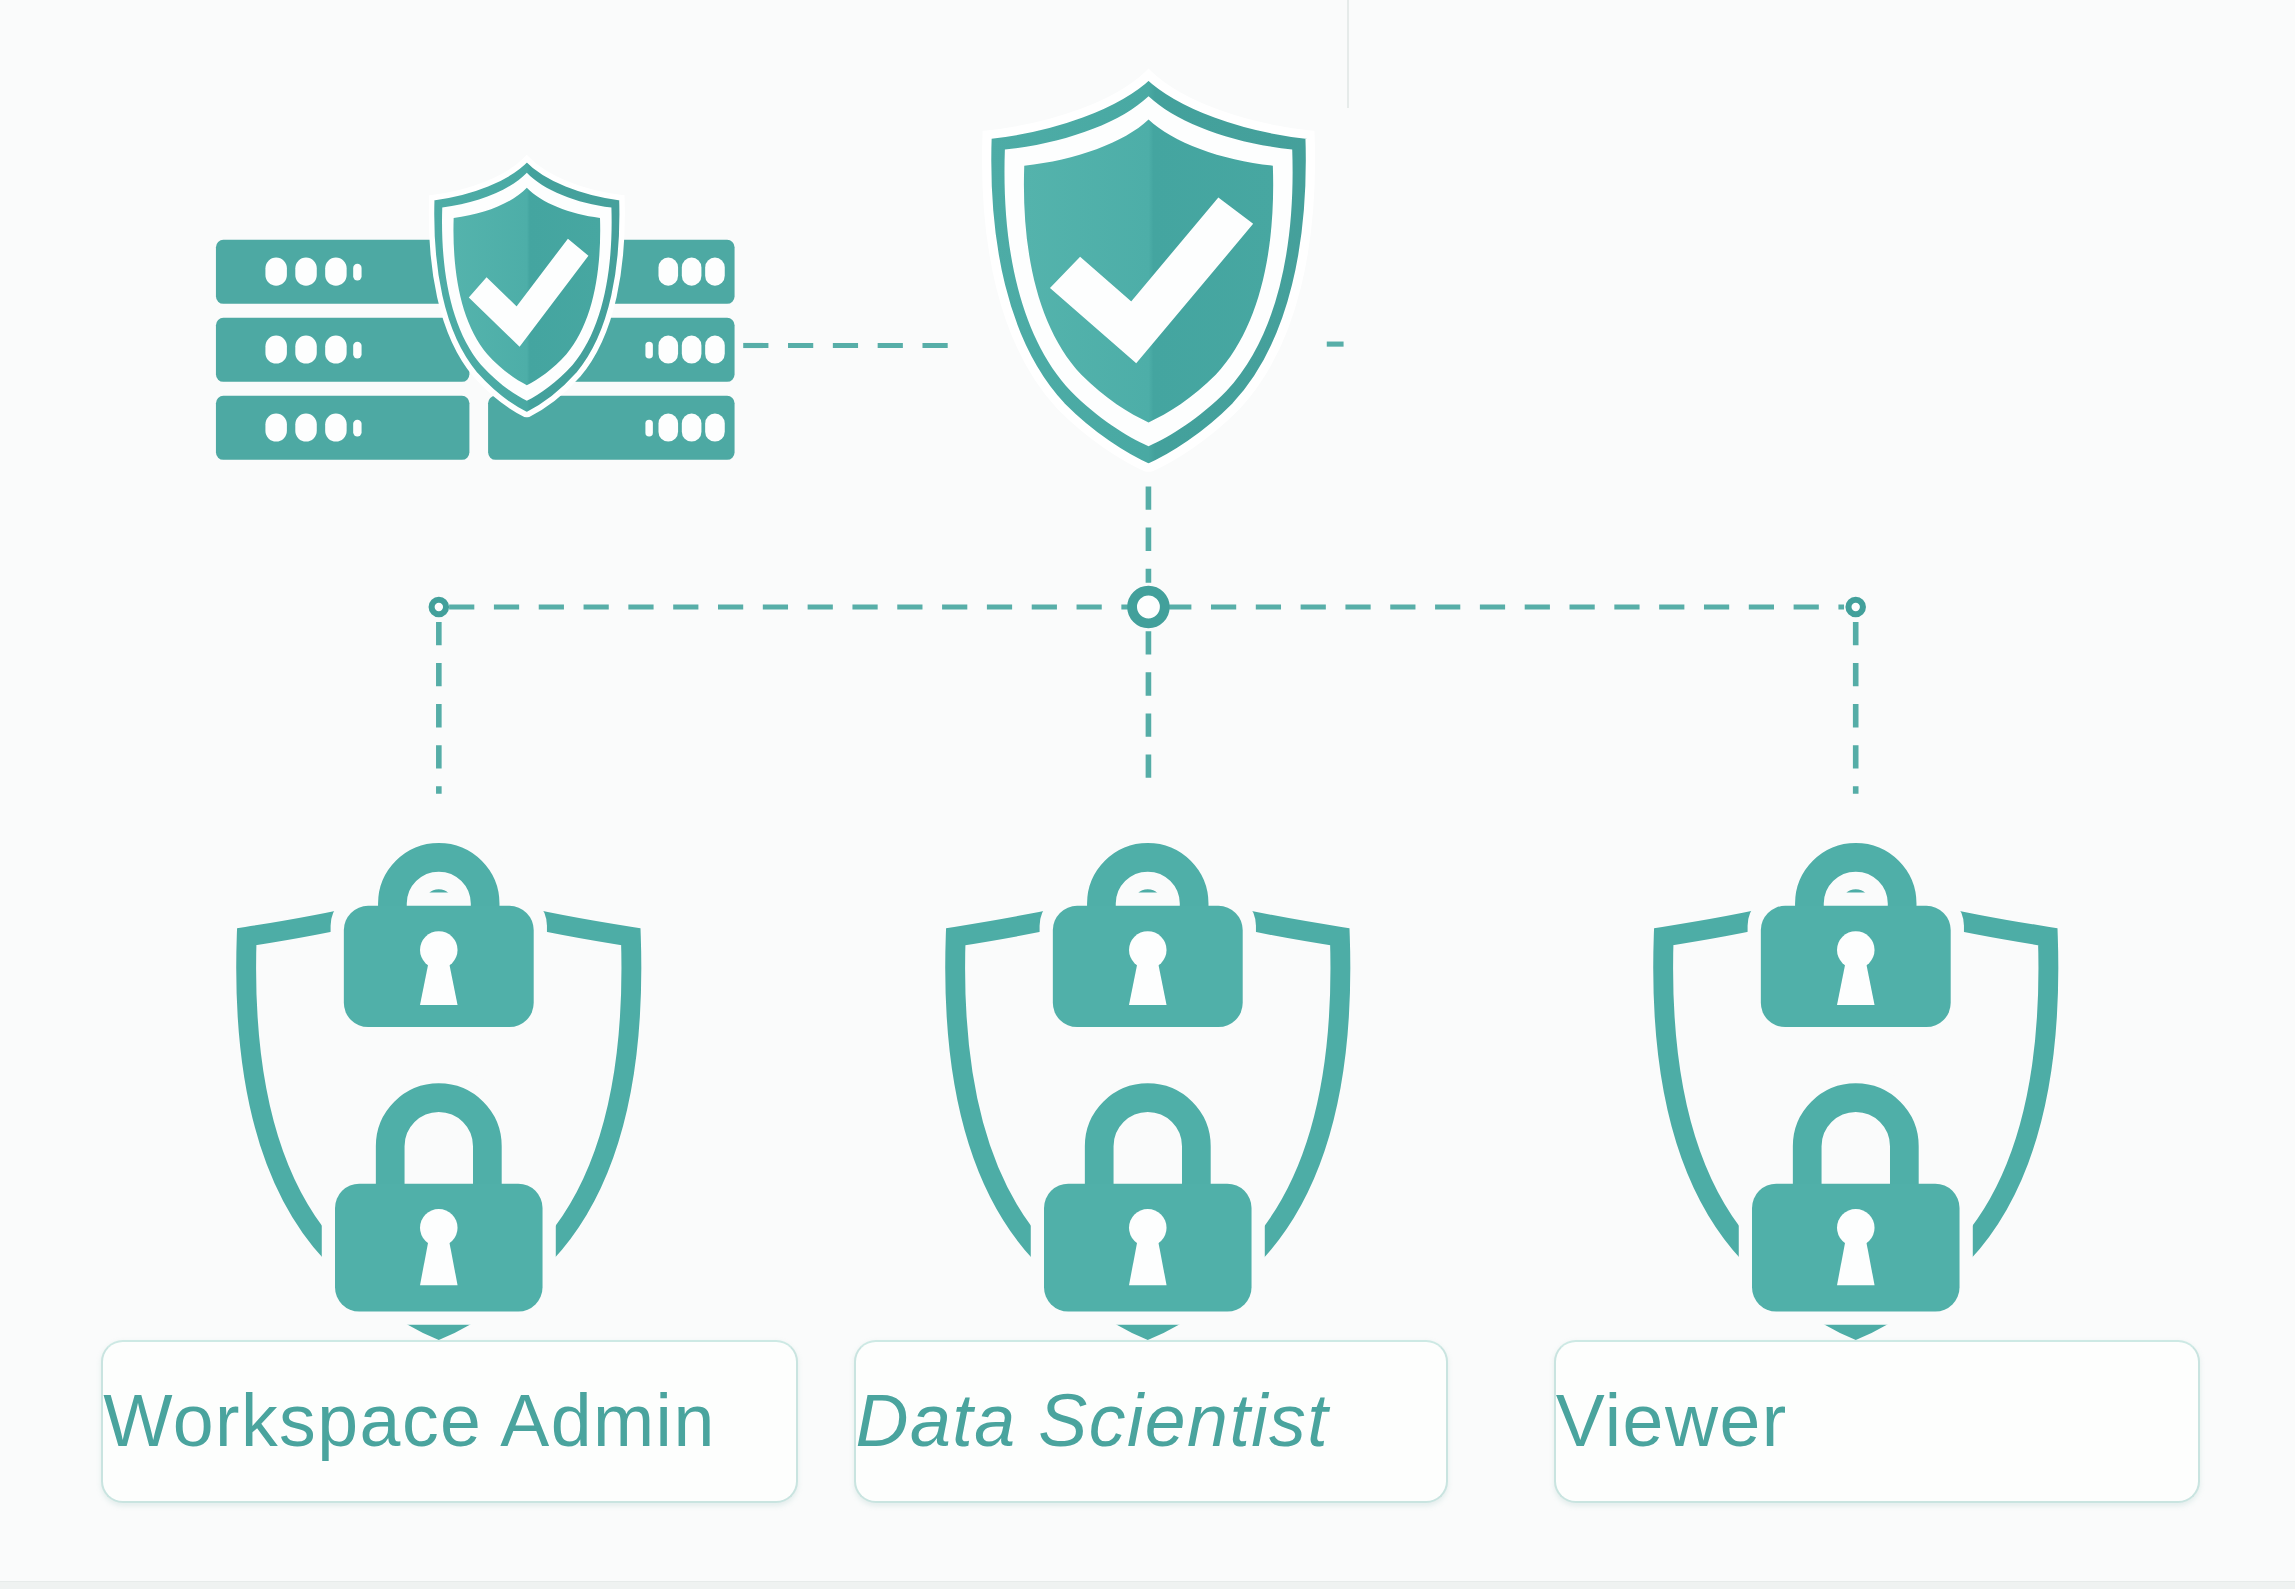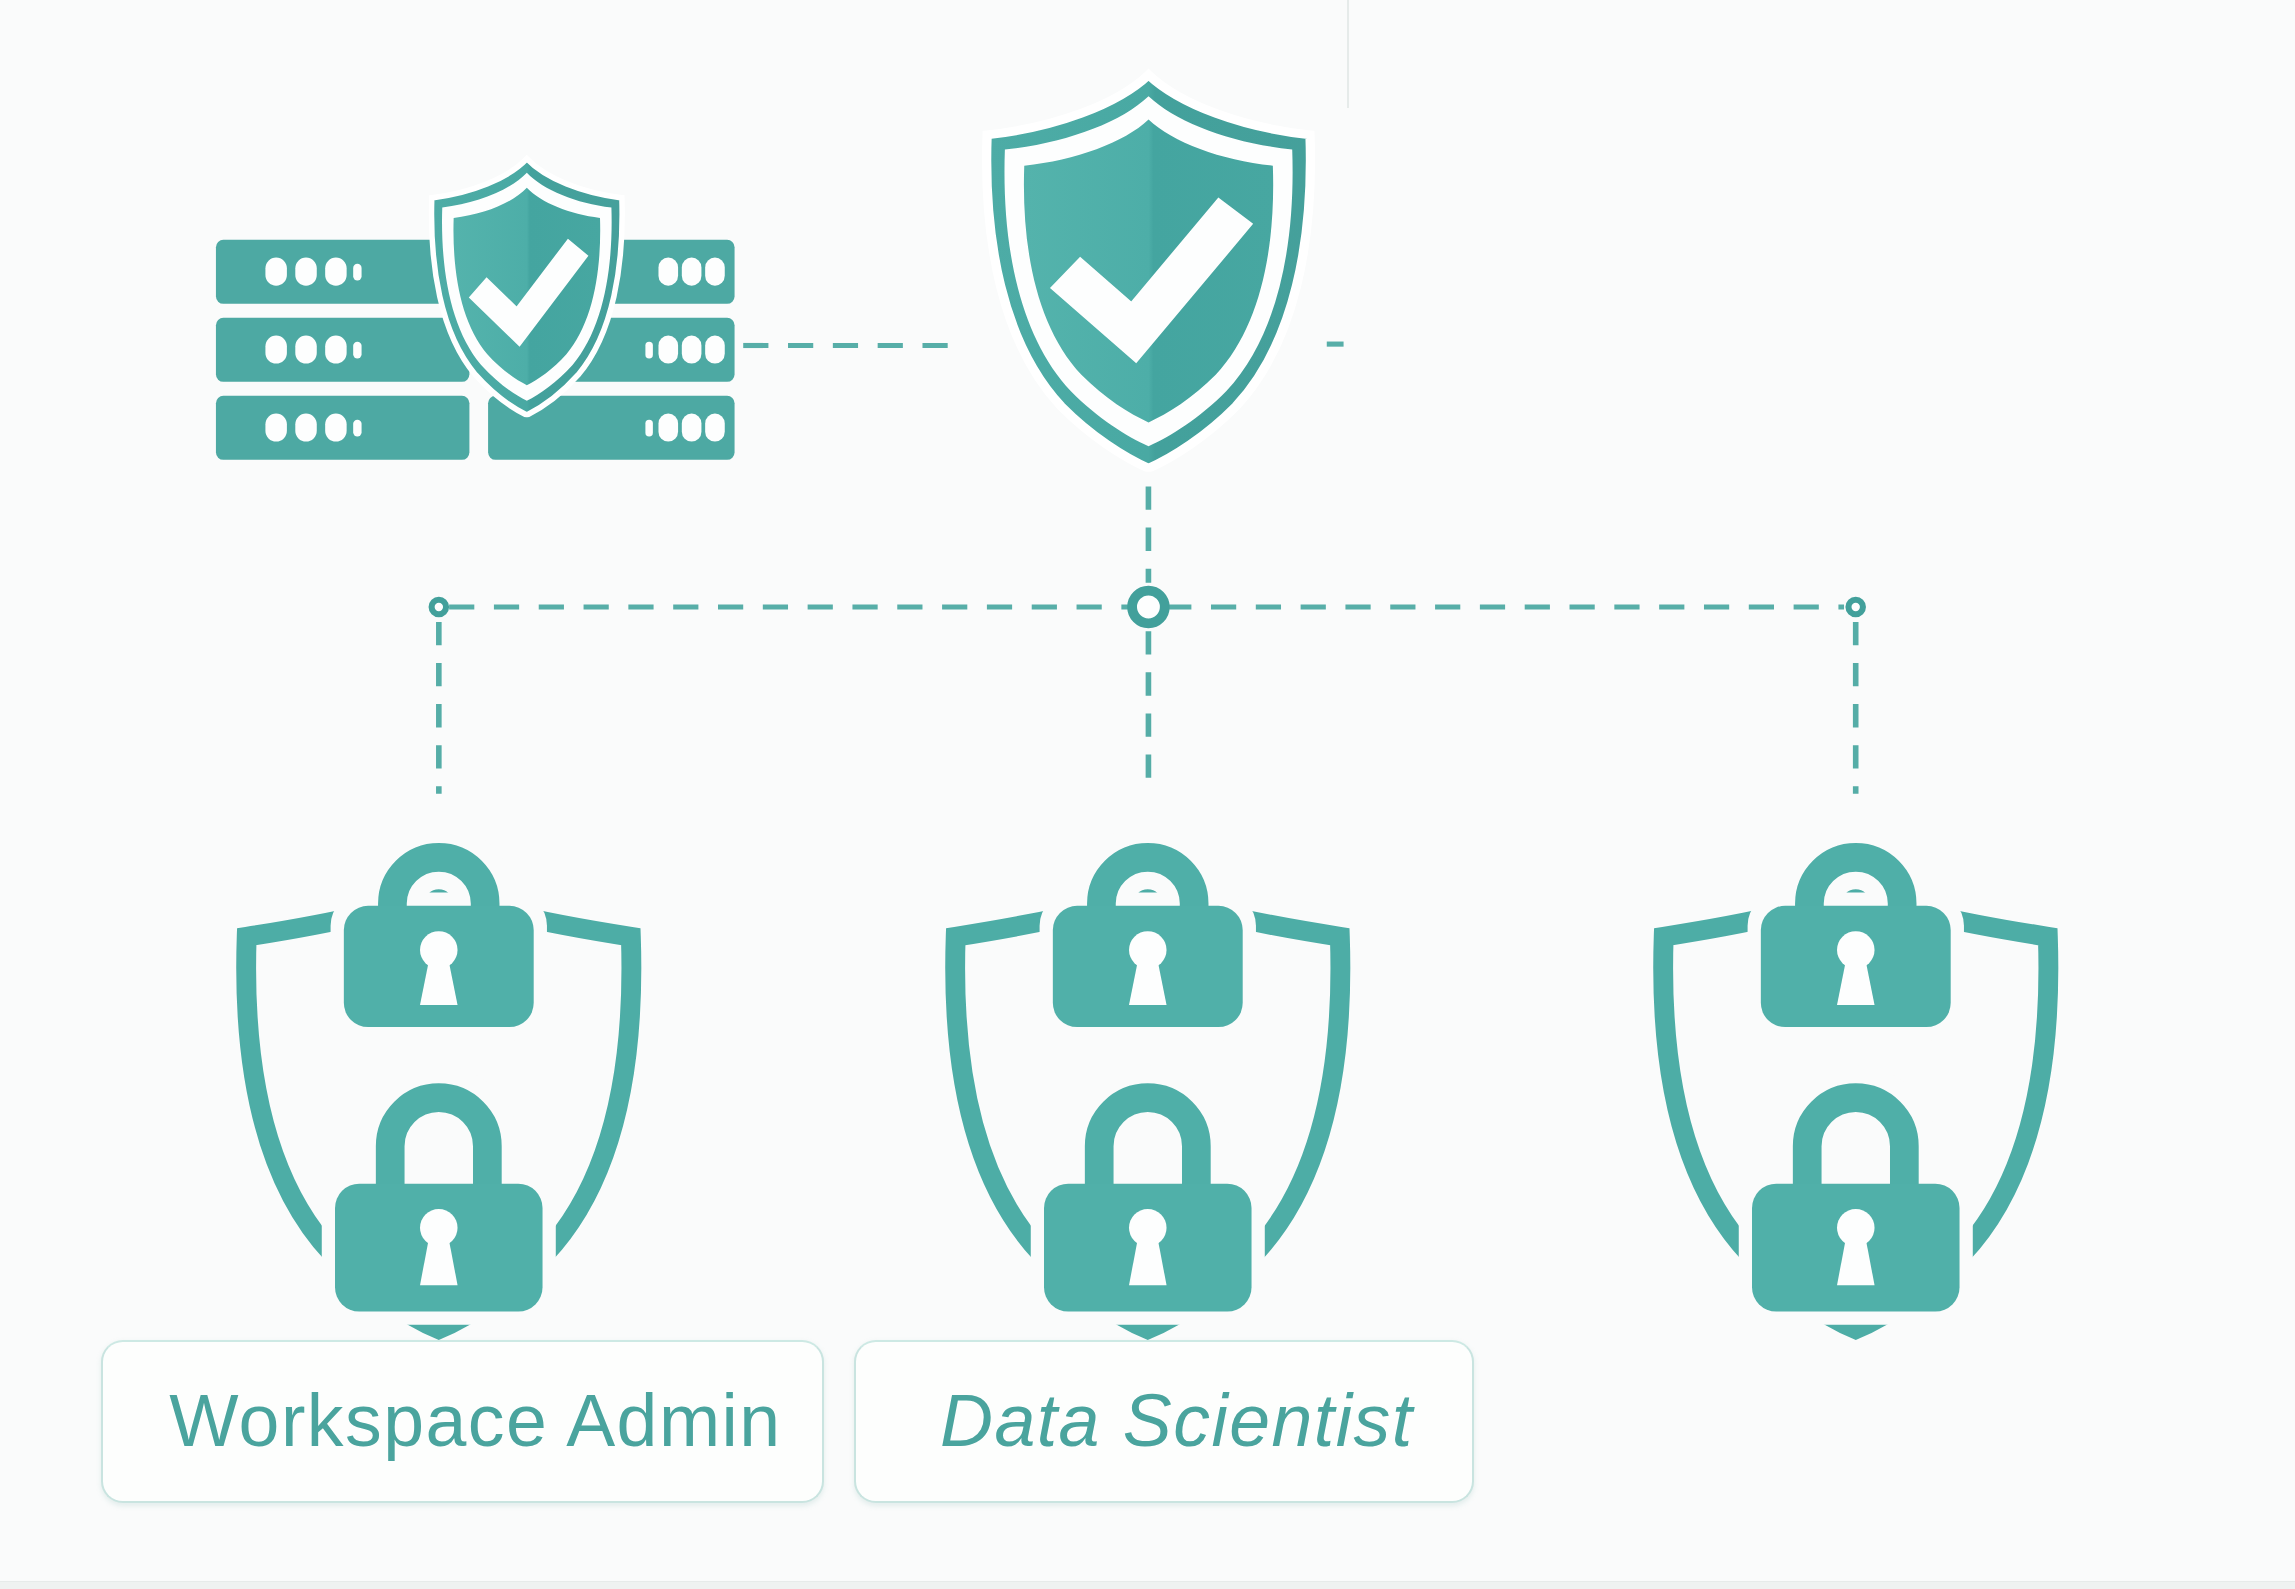--- a/index.html
+++ b/index.html
@@ -33,21 +33,21 @@
   .role-shield.c3 { left: 71.24%; }
 
   
   .role-label {
     top: 84.34%; height: 9.99%;
     background: #fdfefd;
     border: 0.09vw solid #c9e4e0;
     border-top-color: #cde9e4;
     border-radius: 0.95vw;
     box-shadow: 0 0.10vw 0.25vw rgba(160, 200, 195, 0.25);
-    display: flex; align-items: center; justify-content: center; padding-left: 26px;
+    display: flex; align-items: center; 
   }
   .role-label.b1 { left: 4.41%; width: 30.17%; }
   .role-label.b2 { left: 37.19%; width: 25.73%; font-style: italic; }
   .role-label.b3 { left: 67.70%; width: 27.97%; }
   .role-label span {
     color: #4aa49e;
     font-size: 3.20vw;
     font-weight: 400;
     letter-spacing: 0.02em;
     white-space: nowrap;
@@ -180,17 +180,20 @@
         <use href="#role-shield-sym" width="200" height="242"></use>
       </svg>
   </div>
 
   <div class="abs role-label b1">
     <span>Workspace Admin</span>
   </div>
   <div class="abs role-label b2">
     <span>Data Scientist</span>
   </div>
+  <div class="abs role-label b3">
+    <span>Viewer</span>
+  </div>
 
   <div class="abs faint-vline"></div>
   <div class="abs bottom-band"></div>
 </div>
 
 
 </body></html>

